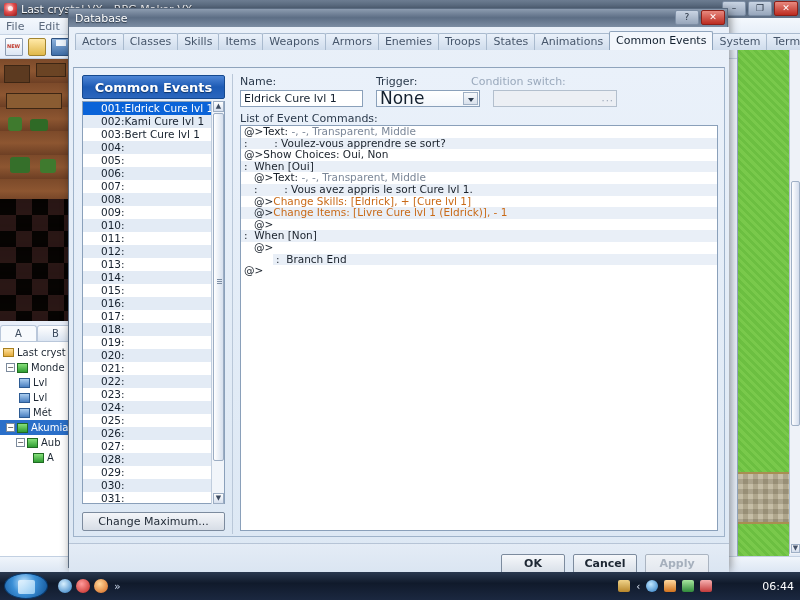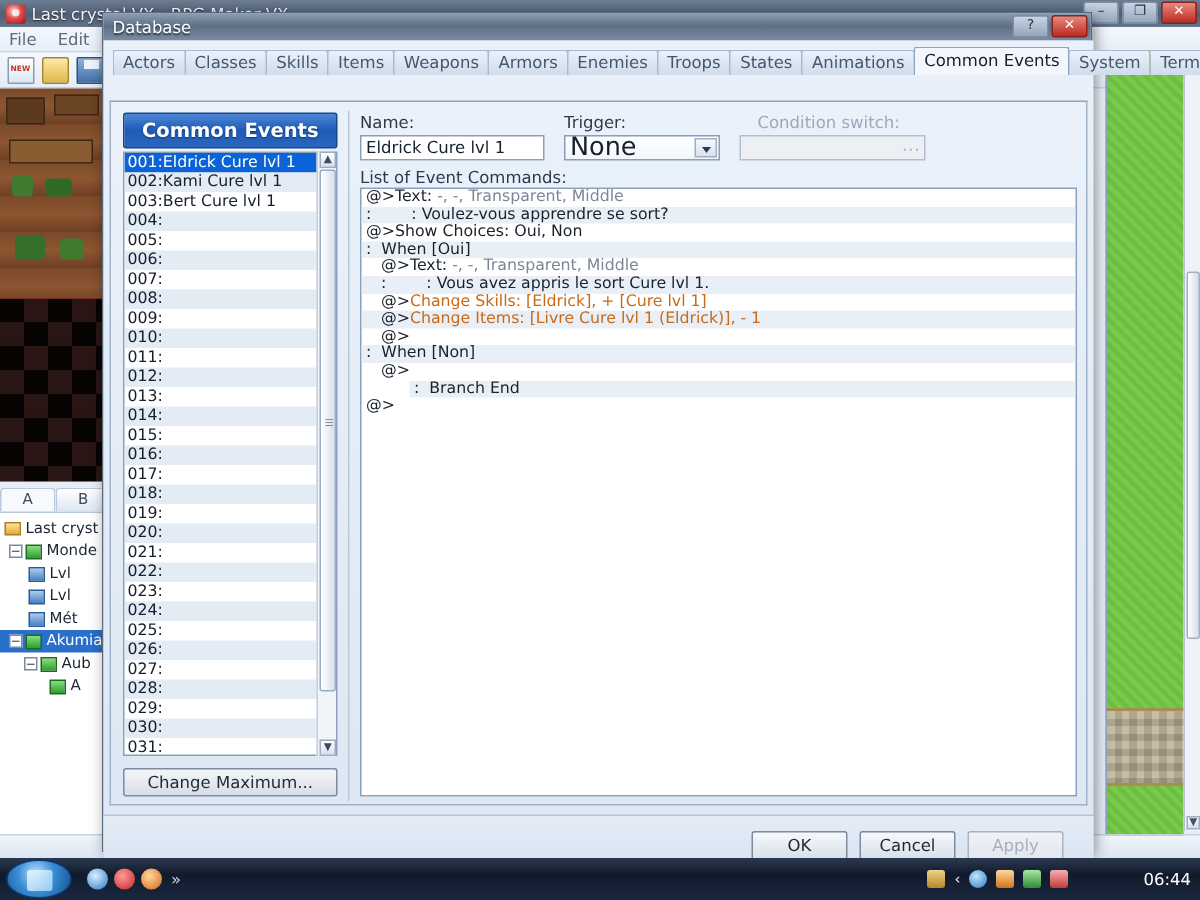--- a/index.html
+++ b/index.html
@@ -171,21 +171,21 @@
     border: 1px solid #15498f; border-radius: 2px;
     color: #ffffff; font-size: 13px; font-weight: bold; text-align: center; line-height: 23px;
     text-shadow: 0 1px 1px #0d3368;
   }
   #ce-listbox {
     position: absolute; left: 8px; top: 33px; width: 143px; height: 403px;
     background: #ffffff; border: 1px solid #8aa0ba; overflow: hidden;
   }
   .ce-row {
     height: 13px; line-height: 13px; font-size: 10.5px; color: #15202d;
-    padding-left: 2px; white-space: nowrap; overflow: hidden;
+    padding-left: 18px; white-space: nowrap; overflow: hidden;
   }
   .ce-row.alt { background: #e3ebf5; }
   .ce-row.sel { background: #0a63d8; color: #ffffff; }
   #ce-scroll {
     position: absolute; left: 137px; top: 33px; width: 13px; height: 403px;
     background: #f1f5fa; border-left: 1px solid #c0cddd;
   }
   #ce-scroll .thumb {
     position: absolute; left: 1px; top: 12px; width: 11px; height: 348px;
     background: linear-gradient(90deg,#ffffff,#d6e0ee); border:1px solid #9cadc3; border-radius:2px;
@@ -243,20 +243,21 @@
   }
   .cmd-row.alt { background: #e9eff7; }
   .cmd-row .dimtxt { color: #7b8798; }
   .cmd-row .orange { color: #c96a18; }
 
   
   #db-footer {
     position: absolute; left: 0; top: 516px; width: 660px; height: 42px;
     border-top: 1px solid #b6c4d6;
     background: linear-gradient(180deg,#e4ecf6 0%,#d6e2f0 100%);
+    font-weight: bold;
   }
   .dlgbtn {
     position: absolute; top: 10px; width: 64px; height: 20px;
     background: linear-gradient(180deg,#f6f8fb 0%,#d8dfe8 100%);
     border: 1px solid #7c8b9e; border-radius: 2px;
     font-size: 11px; color: #1d2733; text-align: center; line-height: 18px;
   }
   .dlgbtn.disabled { color: #a6b0bd; border-color:#aab4c1; background: linear-gradient(180deg,#eff2f6 0%,#e2e7ee 100%); }
 
   
@@ -472,21 +473,21 @@
 
       <div class="fldlabel" style="left:166px; top:7px;">Name:</div>
       <div id="fld-name">Eldrick Cure lvl 1</div>
 
       <div class="fldlabel" style="left:302px; top:7px;">Trigger:</div>
       <div id="fld-trigger">
         <span>None</span>
         <span class="arrow"></span>
       </div>
 
-      <div class="fldlabel dim" style="left:431px; top:7px;">Condition switch:</div>
+      <div class="fldlabel dim" style="left:397px; top:7px;">Condition switch:</div>
       <div id="fld-cond">
         <span class="dots">···</span>
       </div>
 
       <div class="fldlabel" id="cmdlabel">List of Event Commands:</div>
 
       <div id="cmdlist">
           <div class="cmd-row" style="padding-left: 3px;"><span>@&gt;Text: </span><span class="dimtxt">-, -, Transparent, Middle</span></div>
           <div class="cmd-row alt" style="padding-left: 3px;">:        : Voulez-vous apprendre se sort?</div>
           <div class="cmd-row" style="padding-left: 3px;">@&gt;Show Choices: Oui, Non</div>

